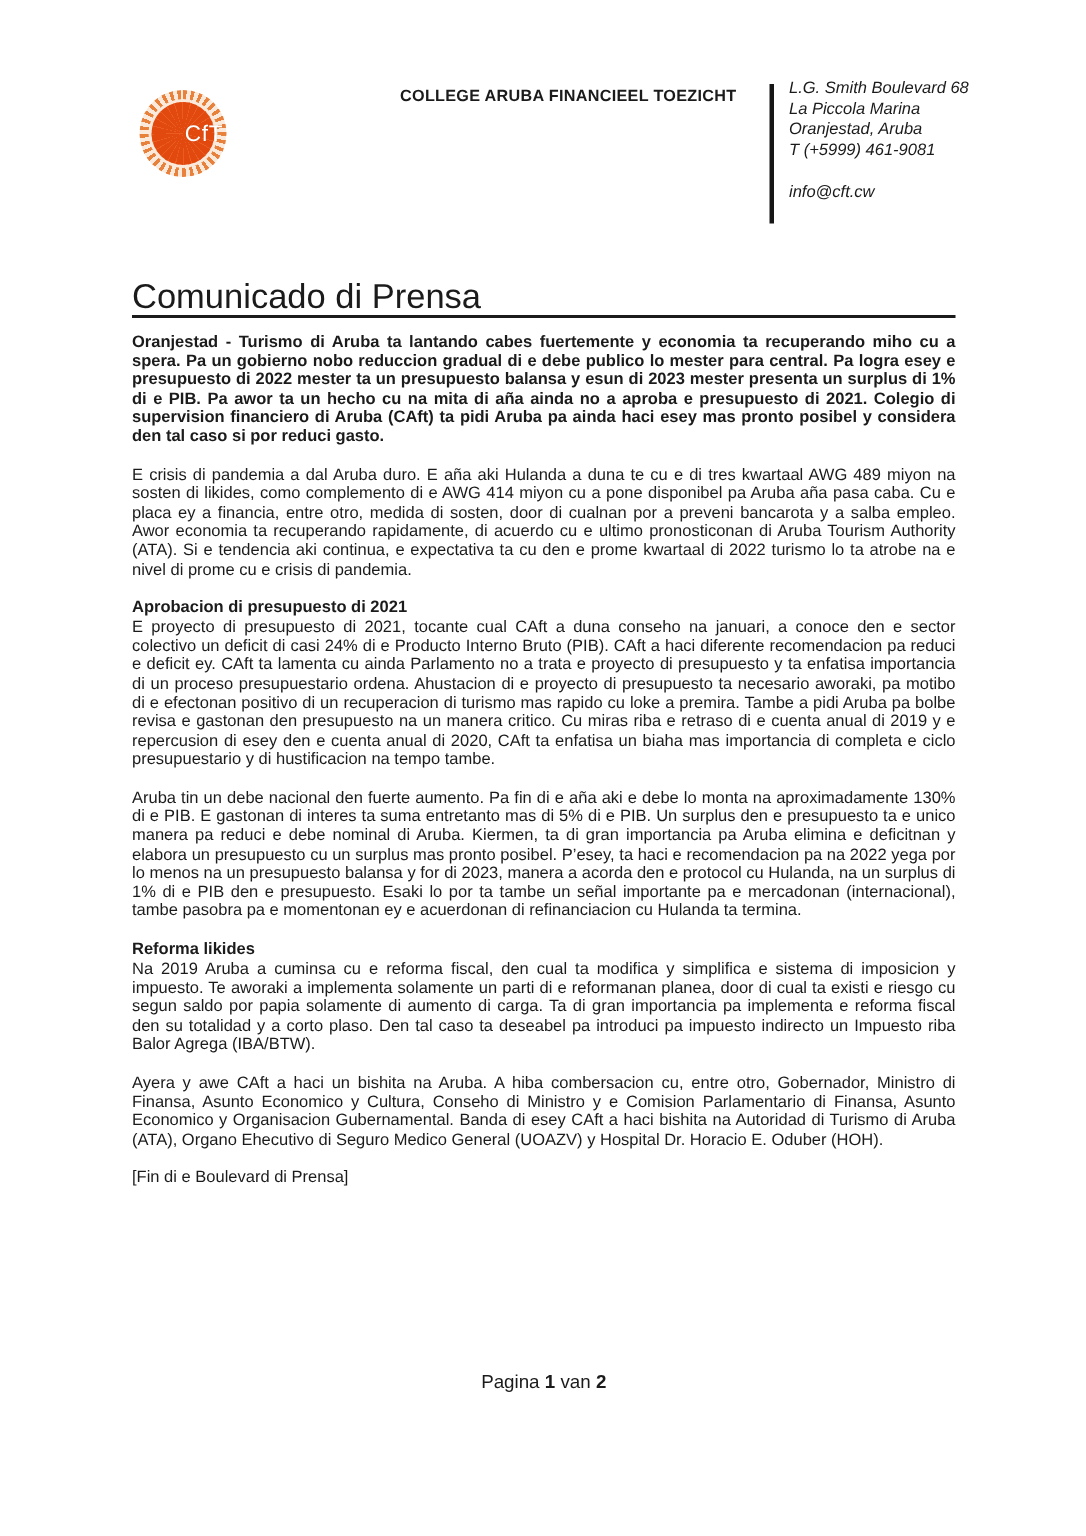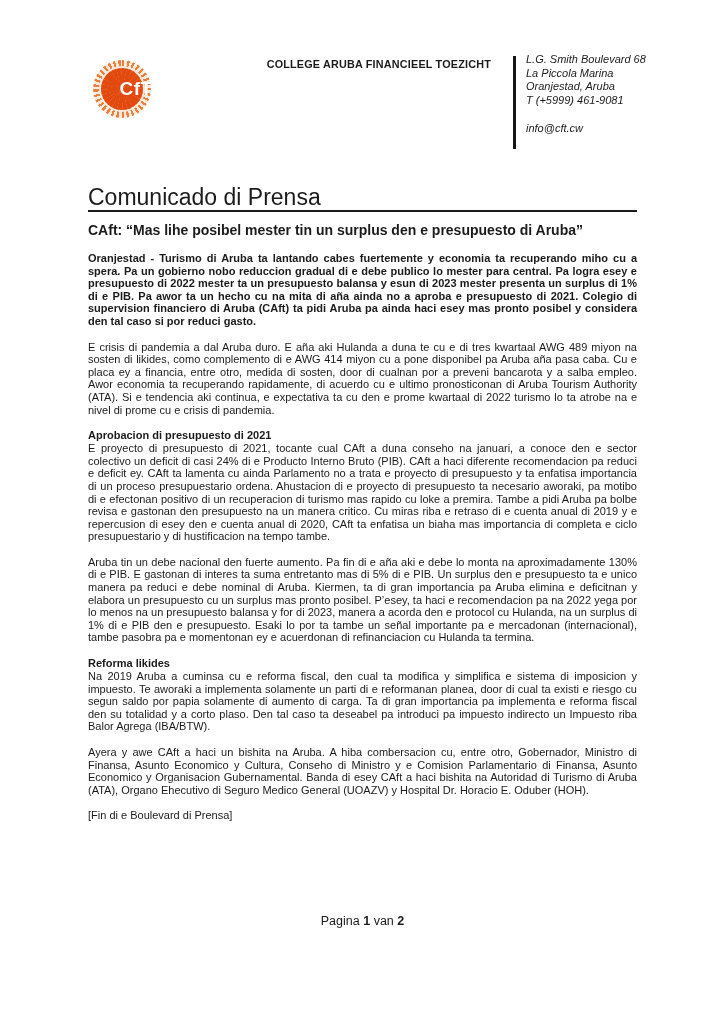--- a/index.html
+++ b/index.html
@@ -24,22 +24,22 @@
   }
   .logo-inner {
     width: 42px; height: 42px;
     border-radius: 50%;
     background: repeating-conic-gradient(#e2490f 0deg 13deg, #ea5c22 13deg 15deg);
     box-shadow: 0 0 0 2px #fbeadb;
     display: flex; align-items: center; justify-content: center;
   }
   .logo-text {
     color: #ffffff;
-    font-weight: bold;
-    font-size: 19px;
+    font-weight: normal;
+    font-size: 15px;
     letter-spacing: 0.5px;
     text-shadow: 0 0 1px rgba(0,0,0,.15);
     margin-left: 28px;
   }
   .org-name {
     position: absolute;
     top: 58px; right: 233px;
     font-weight: bold;
     font-size: 10.8px;
     letter-spacing: 0.2px;
@@ -133,21 +133,20 @@
     <div>La Piccola Marina</div>
     <div>Oranjestad, Aruba</div>
     <div class="contact-phone">T (+5999) 461-9081</div>
     <div class="contact-email">info@cft.cw</div>
   </div>
 
   <div class="content">
     <h1 class="doc-title">Comunicado di Prensa</h1>
     <hr class="title-rule">
 
-    <h2 class="headline">CAft: “Mas lihe posibel mester tin un surplus den e presupuesto di Aruba”</h2>
 
     <div class="body-text">
       <p class="lead">Oranjestad - Turismo di Aruba ta lantando cabes fuertemente y economia ta recuperando miho cu a spera. Pa un gobierno nobo reduccion gradual di e debe publico lo mester para central. Pa logra esey e presupuesto di 2022 mester ta un presupuesto balansa y esun di 2023 mester presenta un surplus di 1% di e PIB. Pa awor ta un hecho cu na mita di aña ainda no a aproba e presupuesto di 2021. Colegio di supervision financiero di Aruba (CAft) ta pidi Aruba pa ainda haci esey mas pronto posibel y considera den tal caso si por reduci gasto.</p>
       <p>E crisis di pandemia a dal Aruba duro. E aña aki Hulanda a duna te cu e di tres kwartaal AWG 489 miyon na sosten di likides, como complemento di e AWG 414 miyon cu a pone disponibel pa Aruba aña pasa caba. Cu e placa ey a financia, entre otro, medida di sosten, door di cualnan por a preveni bancarota y a salba empleo. Awor economia ta recuperando rapidamente, di acuerdo cu e ultimo pronosticonan di Aruba Tourism Authority (ATA). Si e tendencia aki continua, e expectativa ta cu den e prome kwartaal di 2022 turismo lo ta atrobe na e nivel di prome cu e crisis di pandemia.</p>
 
       <h3 class="section-heading">Aprobacion di presupuesto di 2021</h3>
       <p>E proyecto di presupuesto di 2021, tocante cual CAft a duna conseho na januari, a conoce den e sector colectivo un deficit di casi 24% di e Producto Interno Bruto (PIB). CAft a haci diferente recomendacion pa reduci e deficit ey. CAft ta lamenta cu ainda Parlamento no a trata e proyecto di presupuesto y ta enfatisa importancia di un proceso presupuestario ordena. Ahustacion di e proyecto di presupuesto ta necesario aworaki, pa motibo di e efectonan positivo di un recuperacion di turismo mas rapido cu loke a premira. Tambe a pidi Aruba pa bolbe revisa e gastonan den presupuesto na un manera critico. Cu miras riba e retraso di e cuenta anual di 2019 y e repercusion di esey den e cuenta anual di 2020, CAft ta enfatisa un biaha mas importancia di completa e ciclo presupuestario y di hustificacion na tempo tambe.</p>
 
       <p>Aruba tin un debe nacional den fuerte aumento. Pa fin di e aña aki e debe lo monta na aproximadamente 130% di e PIB. E gastonan di interes ta suma entretanto mas di 5% di e PIB. Un surplus den e presupuesto ta e unico manera pa reduci e debe nominal di Aruba. Kiermen, ta di gran importancia pa Aruba elimina e deficitnan y elabora un presupuesto cu un surplus mas pronto posibel. P’esey, ta haci e recomendacion pa na 2022 yega por lo menos na un presupuesto balansa y for di 2023, manera a acorda den e protocol cu Hulanda, na un surplus di 1% di e PIB den e presupuesto. Esaki lo por ta tambe un señal importante pa e mercadonan (internacional), tambe pasobra pa e momentonan ey e acuerdonan di refinanciacion cu Hulanda ta termina.</p>
 

